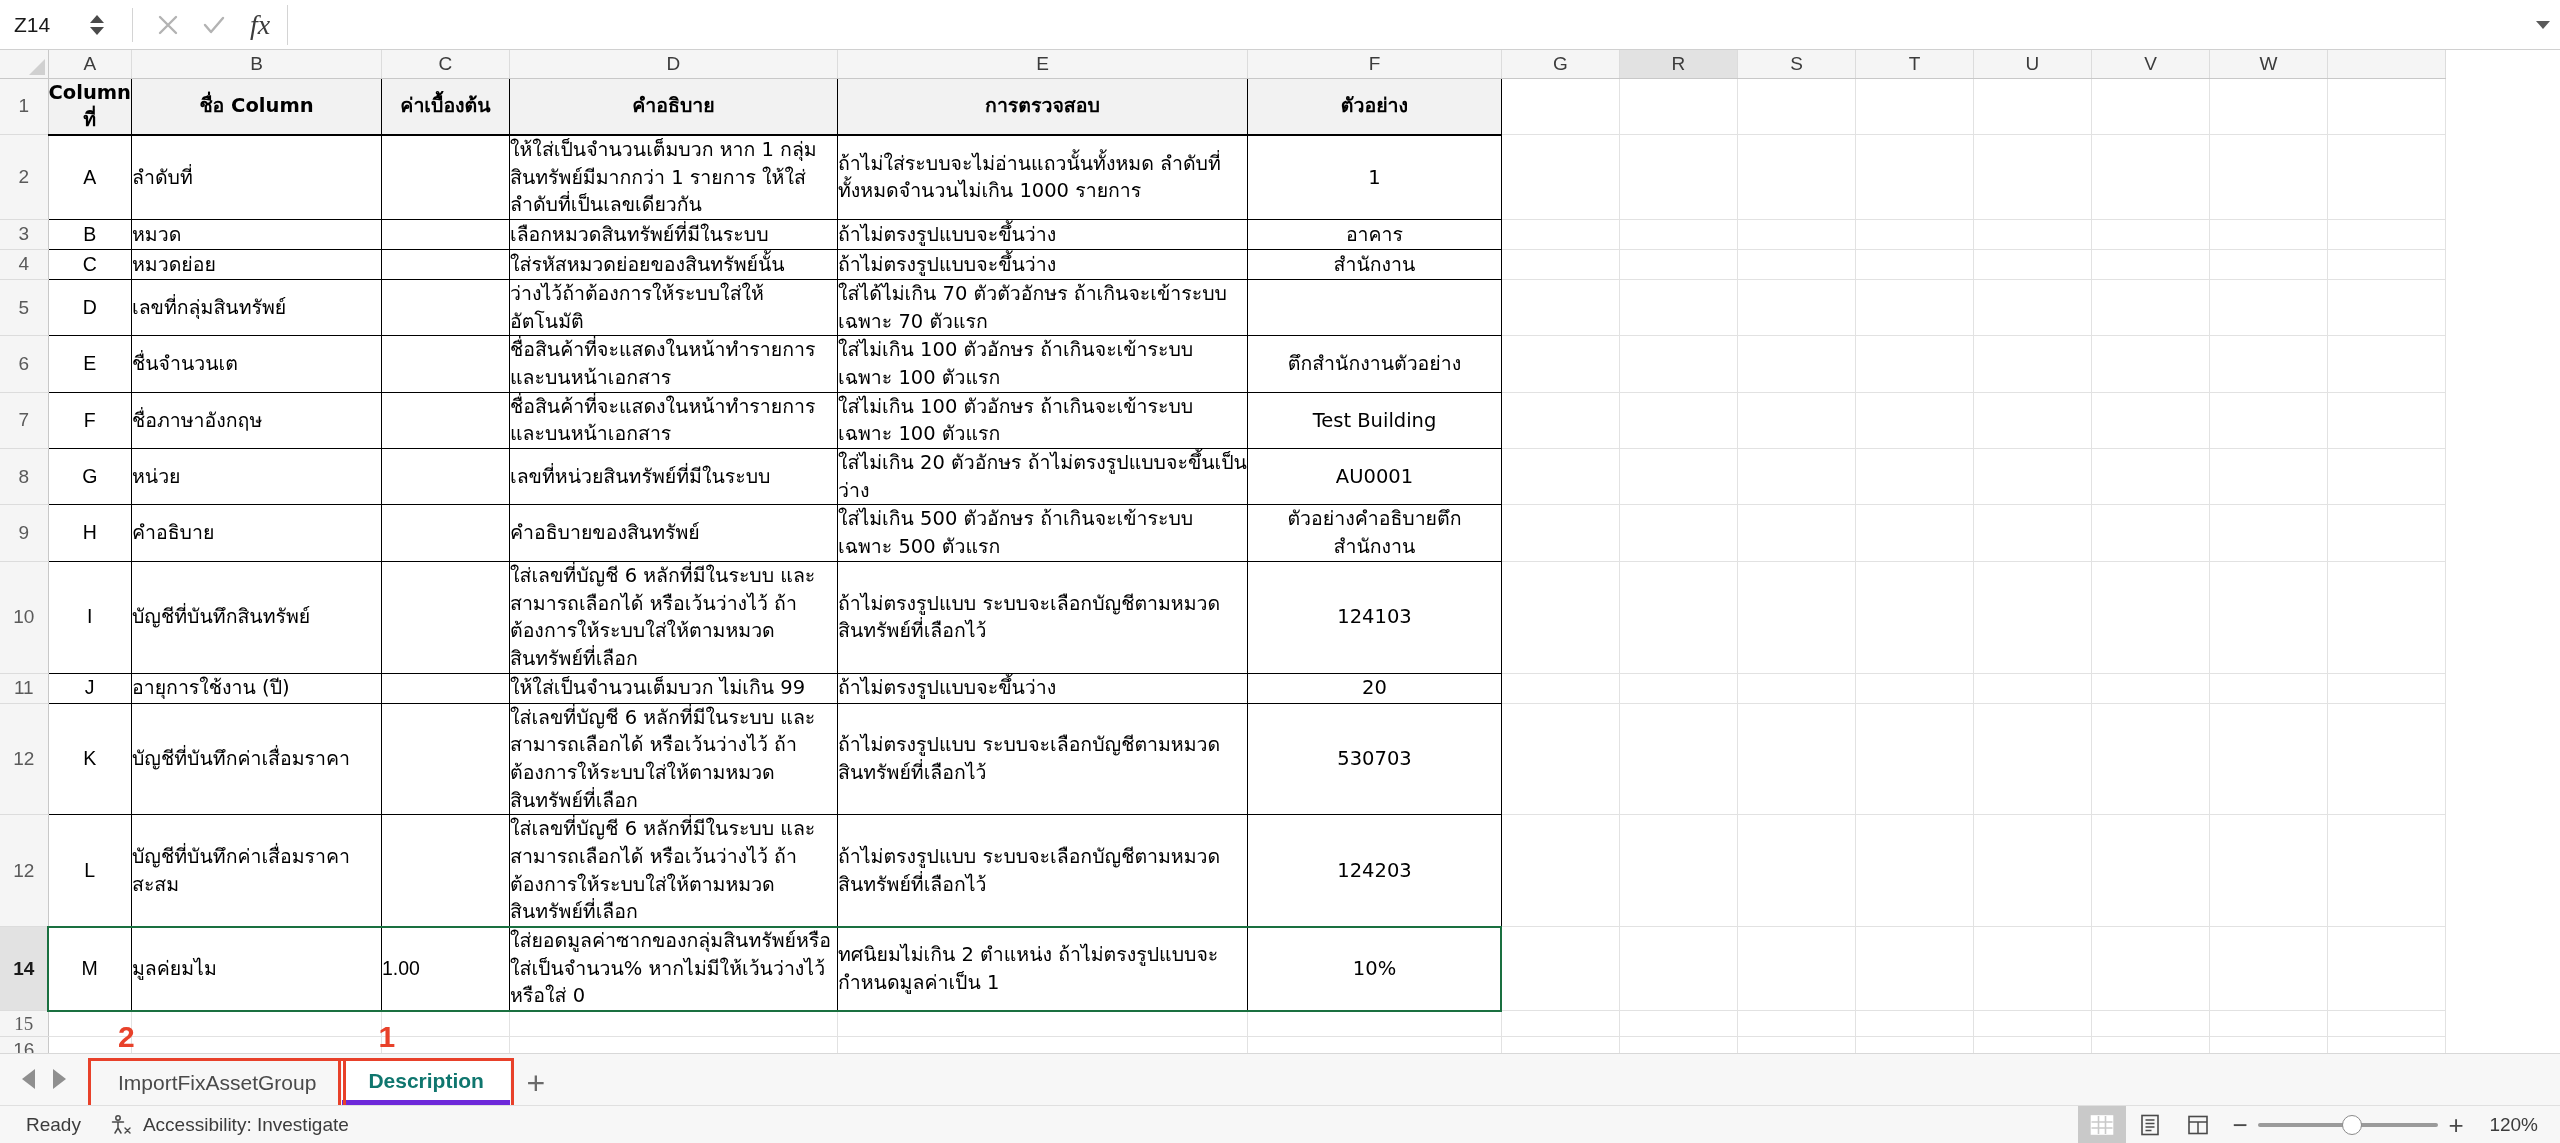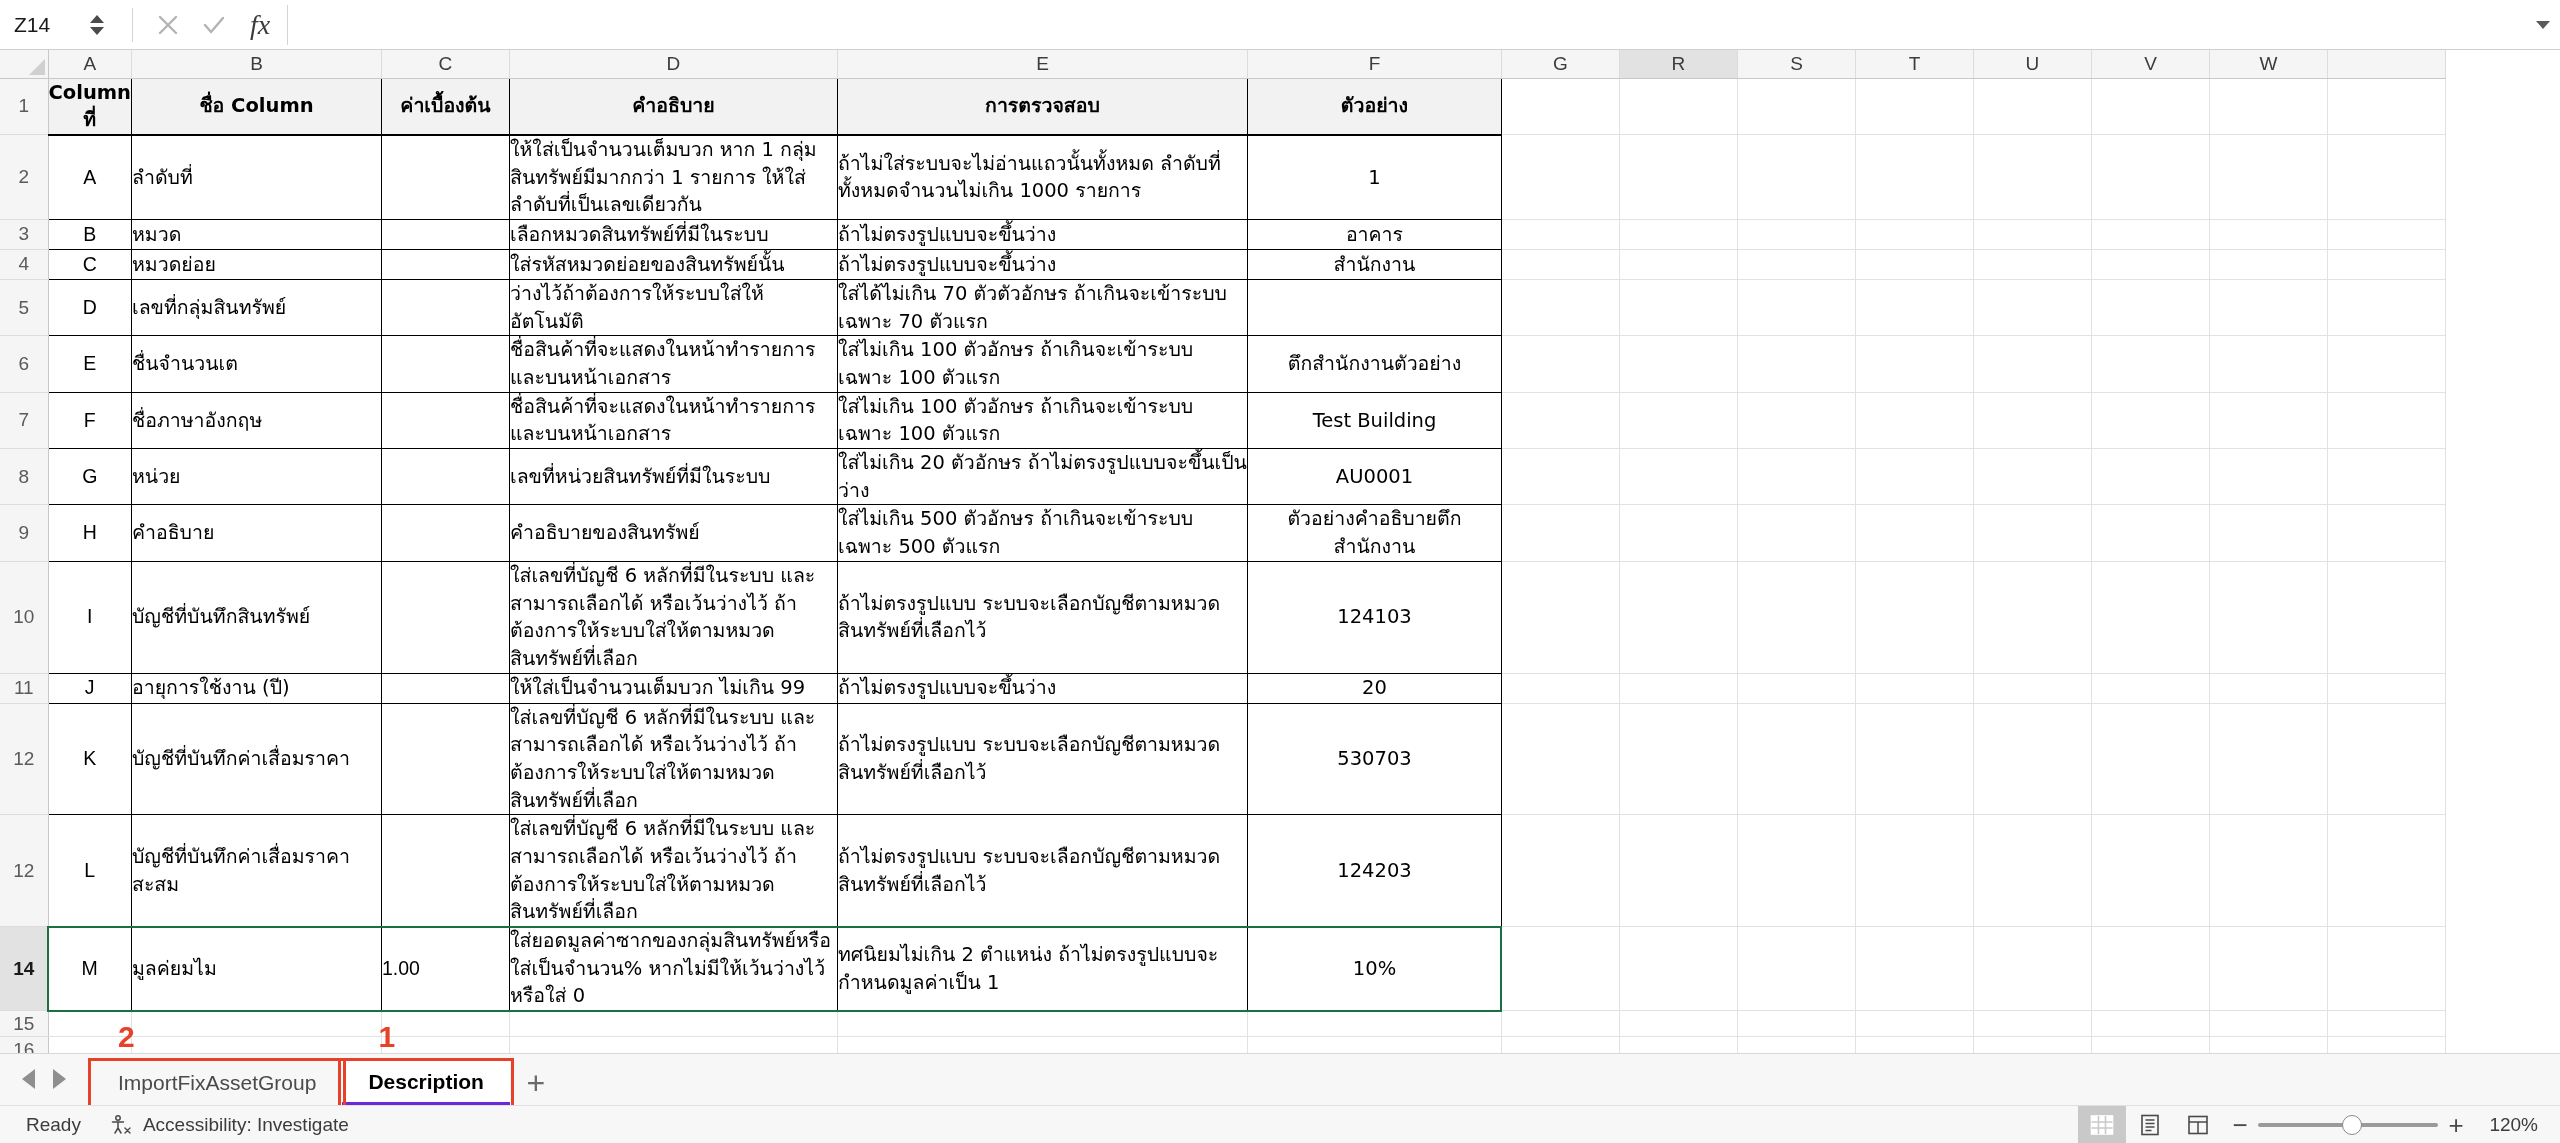--- a/index.html
+++ b/index.html
@@ -196,23 +196,23 @@
   .tab {
     height: 44px;
     display: flex; align-items: center;
     padding: 0 26px;
     font-size: 21px;
     color: #4a4a4a;
     background: transparent;
   }
   .tab.active {
     background: #ffffff;
-    color: #000000;
+    color: #0f766e;
     font-weight: bold;
-    border-bottom: 3px solid #6d28d9;
+    border-bottom: 5px solid #6d28d9;
     justify-content: center;
   }
   .tab-add {
     width: 52px; height: 44px;
     display: flex; align-items: center; justify-content: center;
     font-size: 32px; color: #6a6a6a; font-weight: 300;
   }
   .annot-box {
     position: absolute;
     border: 3px solid #e8412a;
@@ -576,21 +576,21 @@
           <td class="gridonly"></td>
           <td class="gridonly"></td>
           <td class="gridonly"></td>
           <td class="gridonly"></td>
           <td class="gridonly"></td>
           <td class="gridonly"></td>
           <td class="gridonly"></td>
           <td class="gridonly"></td>
         </tr>
         <tr style="height: 26px;">
-          <th class="rowhead" style="vertical-align: middle;">15</th>
+          <th class="rowhead" style="vertical-align: middle; font-family: Liberation Serif, serif;">15</th>
           <td class="gridonly"></td>
           <td class="gridonly"></td>
           <td class="gridonly"></td>
           <td class="gridonly"></td>
           <td class="gridonly"></td>
           <td class="gridonly"></td>
           <td class="gridonly"></td>
           <td class="gridonly"></td>
           <td class="gridonly"></td>
           <td class="gridonly"></td>

